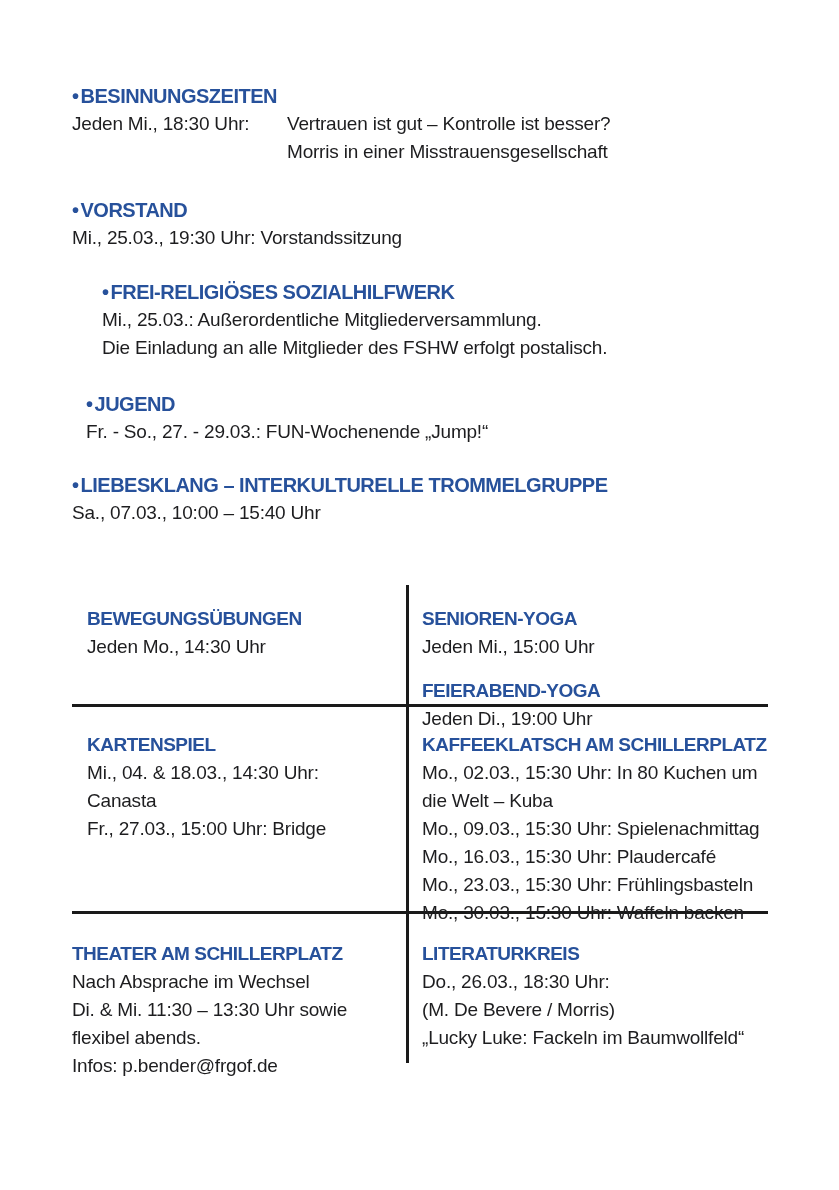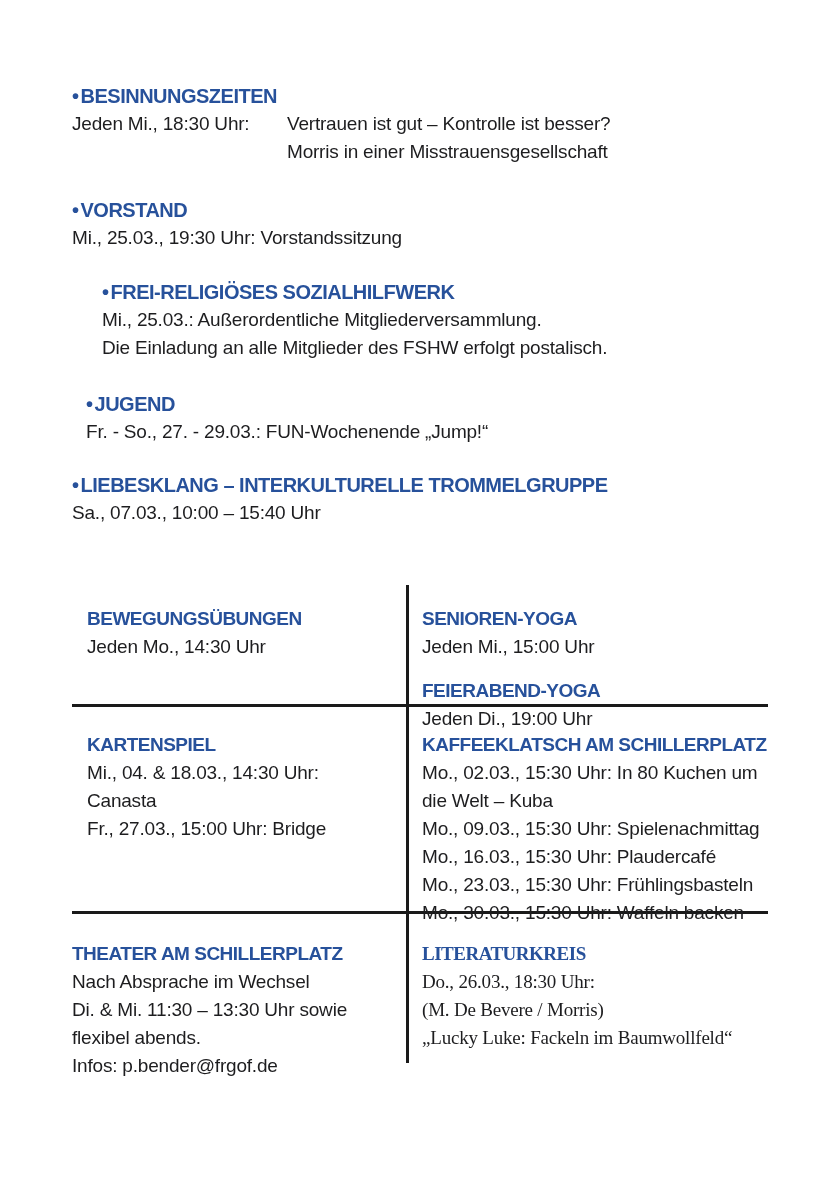--- a/index.html
+++ b/index.html
@@ -108,20 +108,20 @@
   </div>
 
   <div class="abs" style="left:72px;top:924px;">
     <div class="cell-title">THEATER AM SCHILLERPLATZ</div>
     <div class="line">Nach Absprache im Wechsel</div>
     <div class="line">Di. &amp; Mi. 11:30 – 13:30 Uhr sowie</div>
     <div class="line">flexibel abends.</div>
     <div class="line">Infos: p.bender@frgof.de</div>
   </div>
 
-  <div class="abs" style="left:422px;top:924px;font-family:Liberation Serif, serif;">
+  <div class="abs" style="left:422px;top:924px;">
     <div class="cell-title">LITERATURKREIS</div>
     <div class="line">Do., 26.03., 18:30 Uhr:</div>
     <div class="line">(M. De Bevere / Morris)</div>
     <div class="line">„Lucky Luke: Fackeln im Baumwollfeld“</div>
   </div>
 
 </div>
 
 </body></html>

